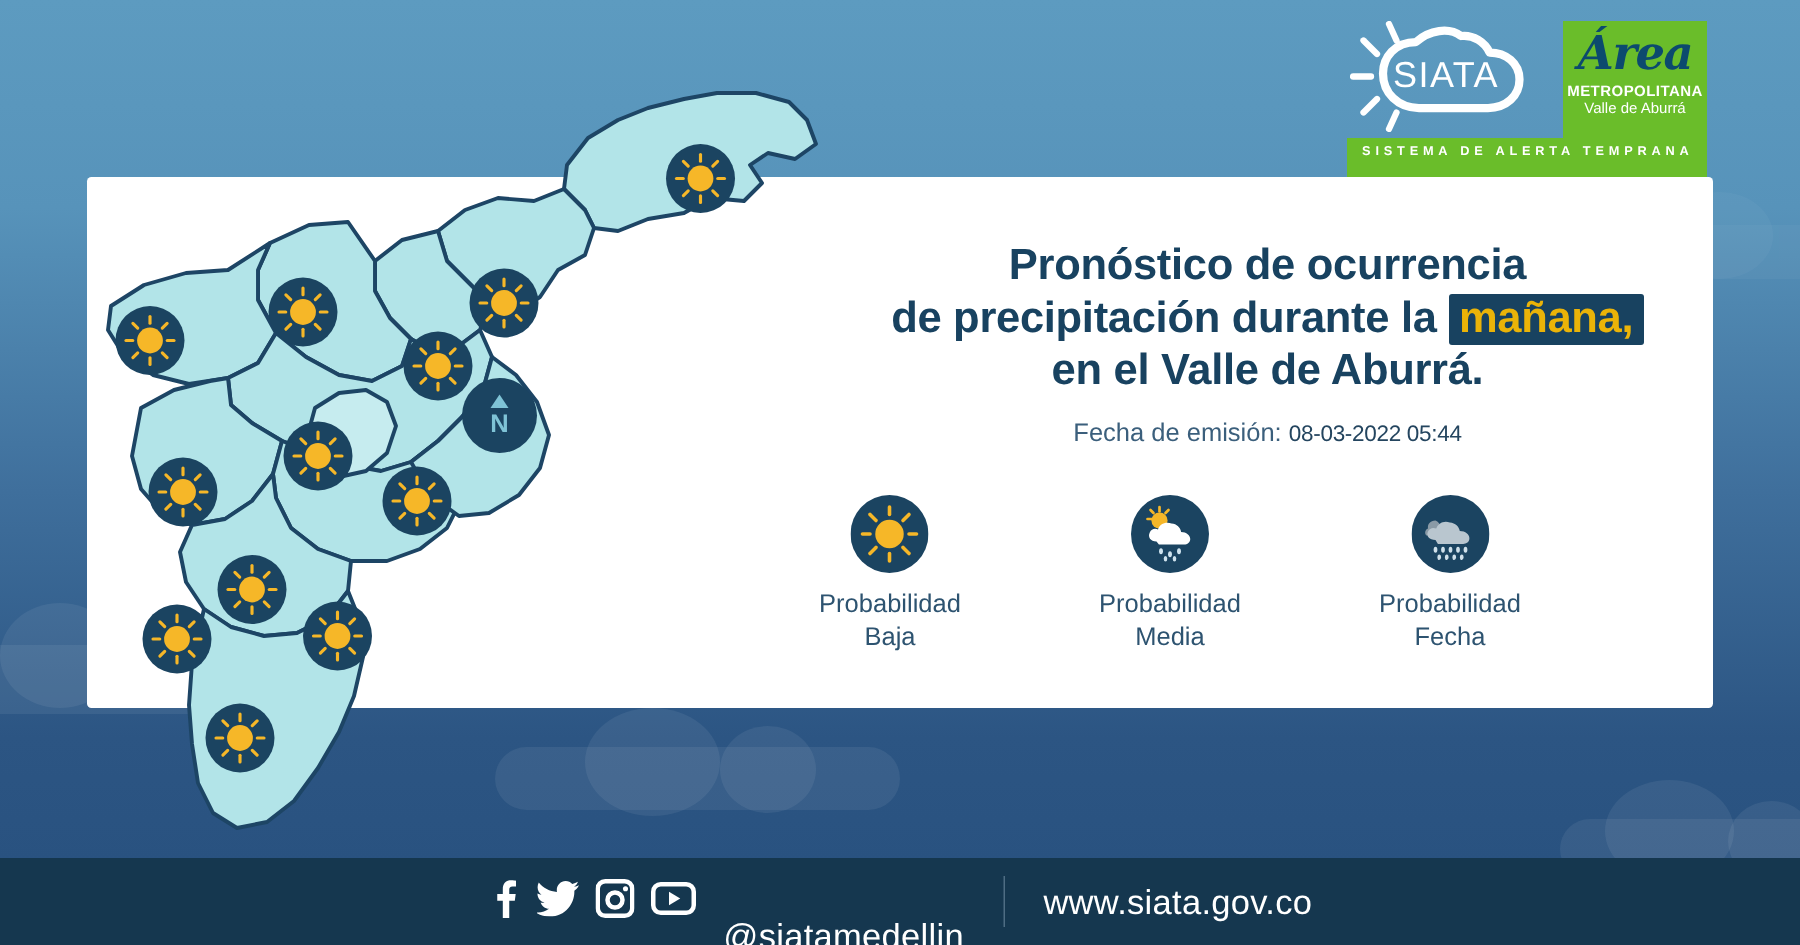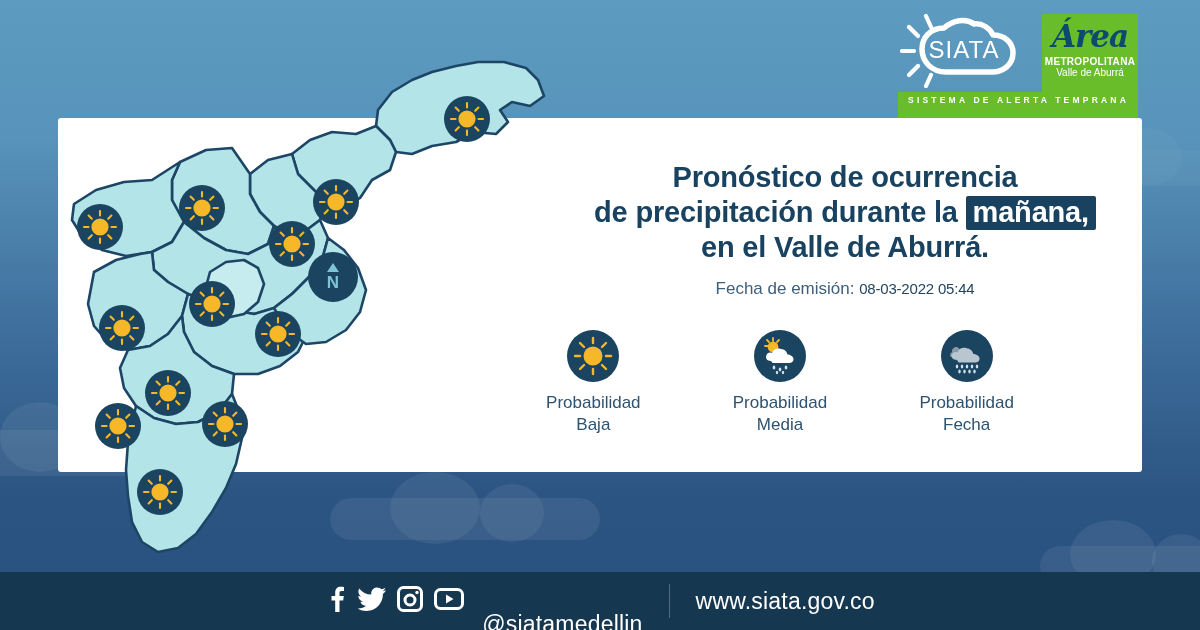--- a/index.html
+++ b/index.html
@@ -38,21 +38,21 @@
 
   
   .marker{position:absolute;width:46px;height:46px;margin:-23px 0 0 -23px;}
   .marker svg{display:block;}
 
   .compass{position:absolute;width:50px;height:50px;margin:-25px 0 0 -25px;}
 
   
   .textcol{position:absolute;left:545px;top:160px;width:600px;text-align:center;}
   .headline{color:#184260;font-size:29px;font-weight:700;line-height:35px;letter-spacing:-.2px;}
-  .headline .hl{background:#184260;color:#ffffff;padding:1px 7px 3px;border-radius:2px;
+  .headline .hl{background:#184260;color:#eab308;padding:1px 7px 3px;border-radius:2px;
         display:inline-block;line-height:30px;}
   .fecha{margin-top:14px;color:#3b5f7c;font-size:17px;}
   .fecha .fval{font-size:15px;color:#24455f;letter-spacing:-.2px;}
 
   
   .legend{position:absolute;left:500px;top:330px;width:560px;display:flex;justify-content:space-around;}
   .legitem{width:165px;text-align:center;}
   .legicon{width:52px;height:52px;margin:0 auto 10px;}
   .leglabel{color:#2d5370;font-size:17px;line-height:22px;}
 

